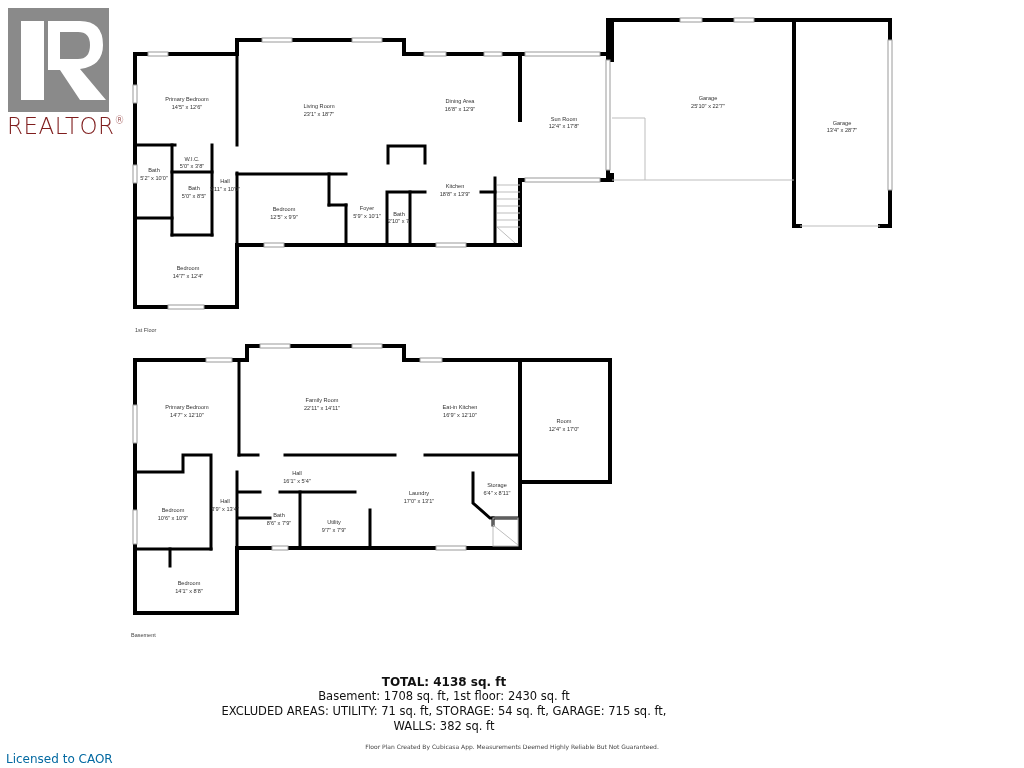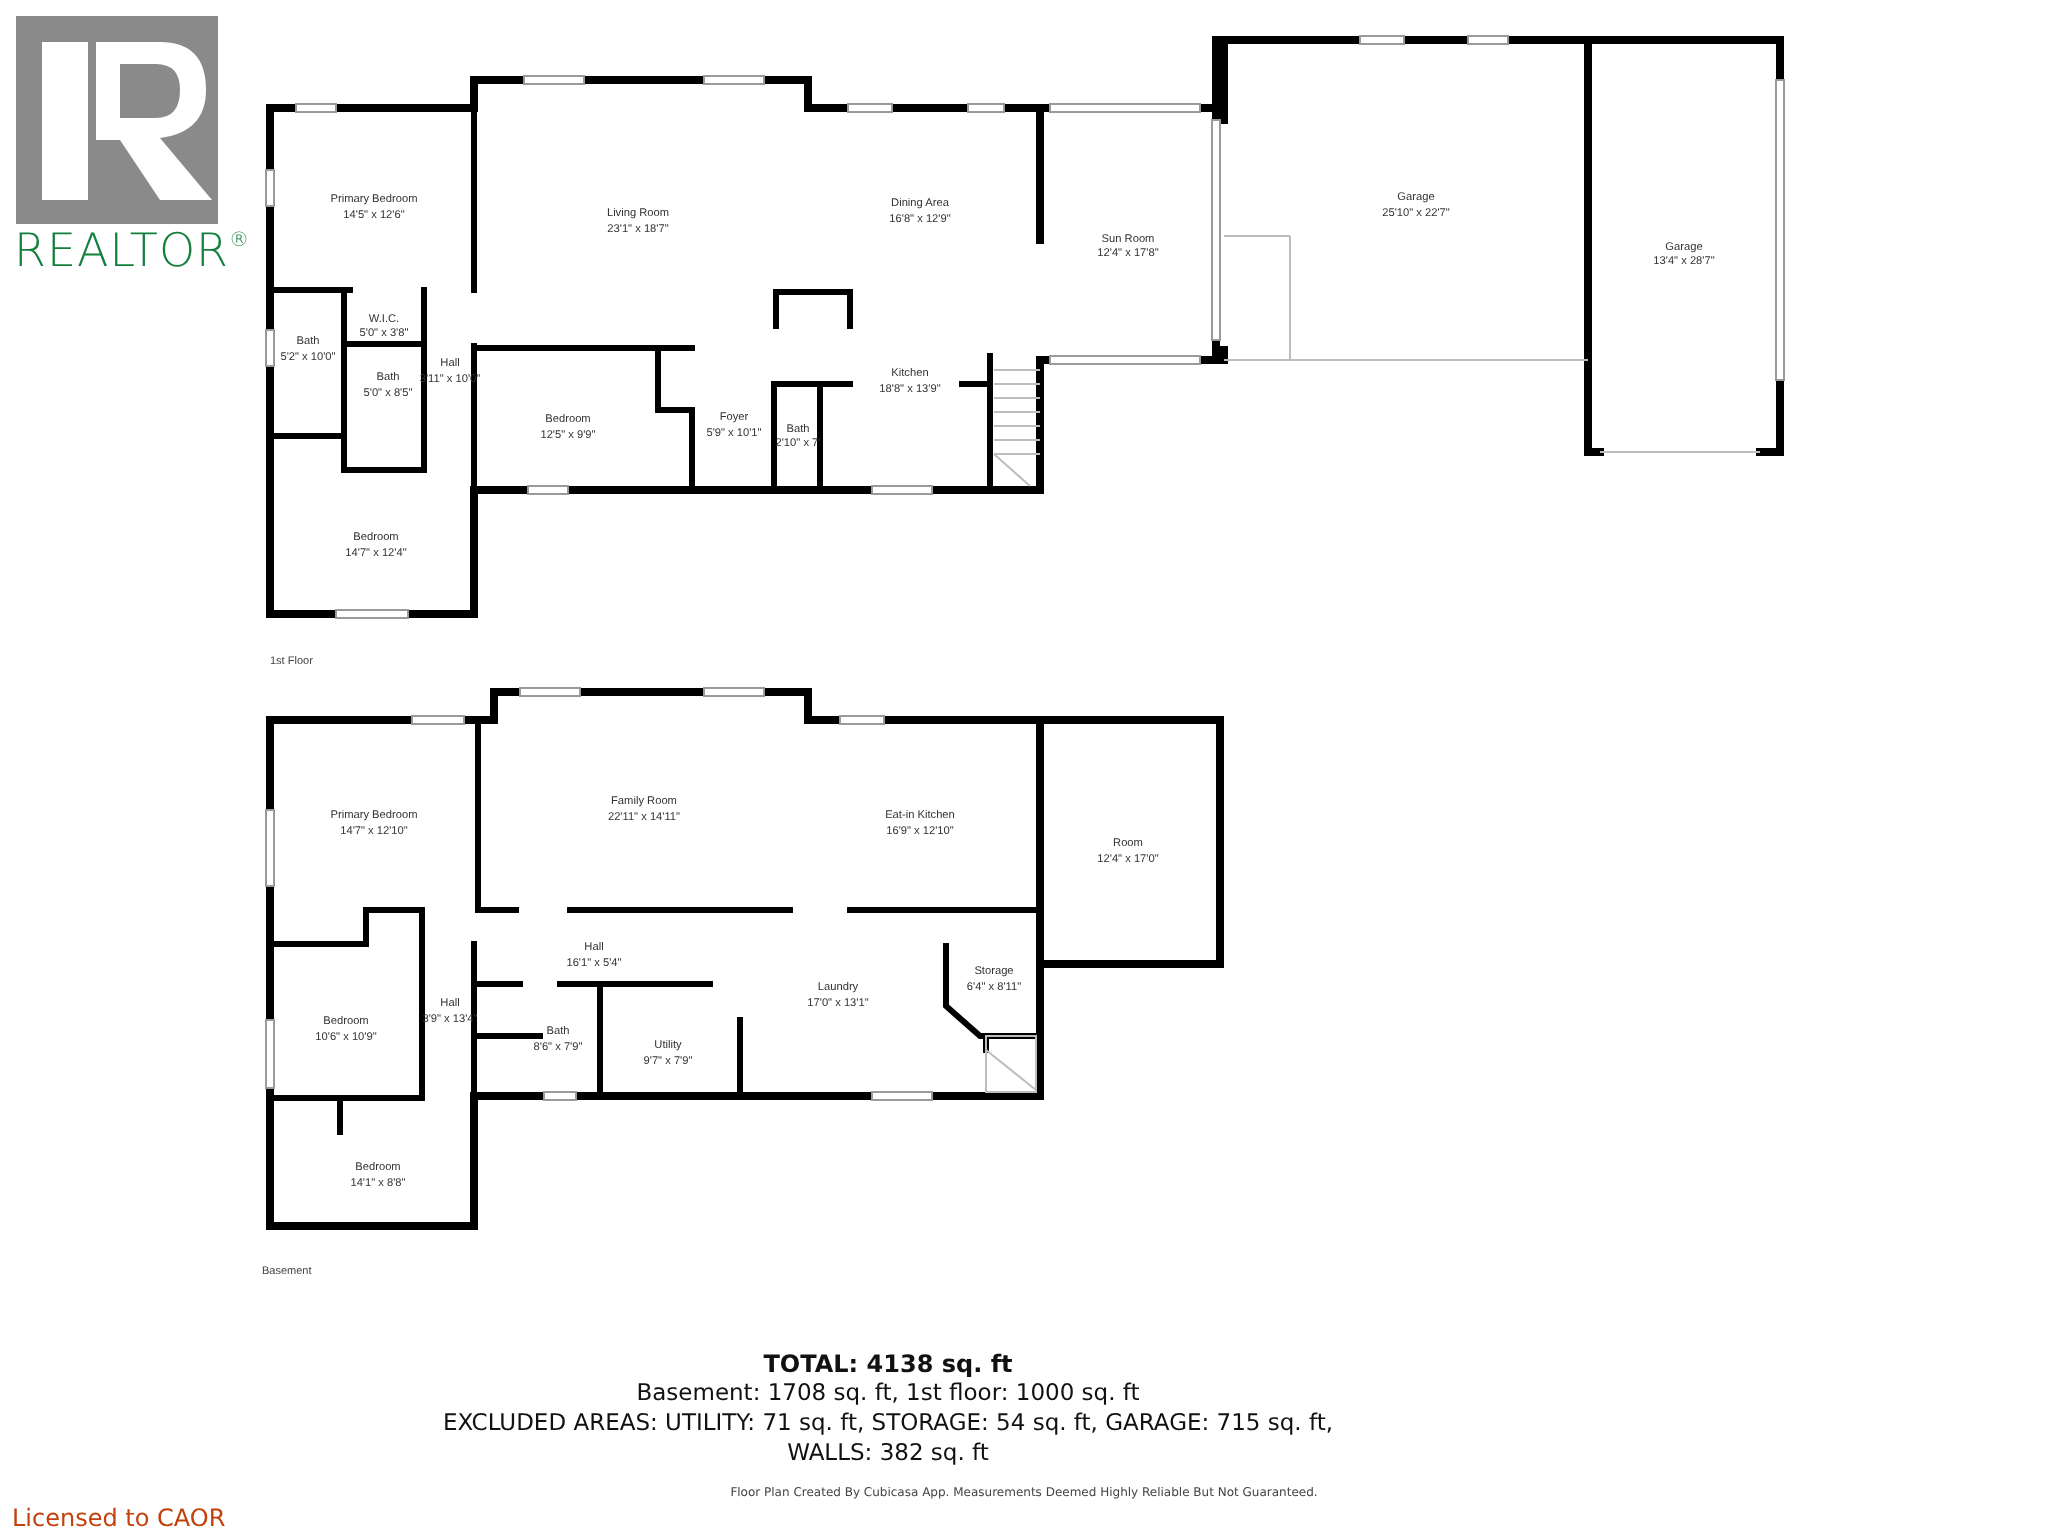--- a/index.html
+++ b/index.html
@@ -6,30 +6,30 @@
   body { width: 1024px; height: 768px; position: relative; overflow: hidden; font-family: "Liberation Sans", sans-serif; }
   #plan { position: absolute; left: 0; top: 0; width: 1024px; height: 768px; }
   .wall { stroke: #000; stroke-width: 4; fill: none; stroke-linecap: square; }
   .iwall { stroke: #000; stroke-width: 3; fill: none; stroke-linecap: square; }
   .thin { stroke: #bdbdbd; stroke-width: 1; fill: none; }
   .win { fill: #ffffff; stroke: #9a9a9a; stroke-width: 1; }
   .rname { font-family: "Liberation Sans", sans-serif; font-size: 5.6px; fill: #333; text-anchor: middle; }
   .rdim { font-family: "Liberation Sans", sans-serif; font-size: 5.6px; fill: #333; text-anchor: middle; }
   .flabel { font-family: "Liberation Sans", sans-serif; font-size: 5.5px; fill: #444; }
   .logo { position: absolute; left: 8px; top: 8px; width: 101px; height: 104px; background: #8a8a8a; }
-  .logo-text { position: absolute; left: 7px; top: 113px; font-size: 23px; color: #15803d; letter-spacing: 0.5px; font-family: "DejaVu Sans", sans-serif; font-weight: 300; }
+  .logo-text { position: absolute; left: 7px; top: 113px; font-size: 23px; color: #7f1d1d; letter-spacing: 0.5px; font-family: "DejaVu Sans", sans-serif; font-weight: 300; }
   .logo-text sup { font-size: 10px; vertical-align: 10px; }
   .summary { position: absolute; left: 0; width: 888px; text-align: center; color: #111; font-family: "DejaVu Sans", sans-serif; }
   .sum-total { top: 675px; font-size: 12px; font-weight: bold; }
   .sum-line { font-size: 11.5px; }
   .sum-floors { top: 689px; }
   .sum-excl { top: 704px; }
   .sum-walls { top: 719px; }
   .credit { position: absolute; top: 743px; left: 0; width: 1024px; text-align: center; font-size: 6px; color: #444; font-family: "DejaVu Sans", sans-serif; }
-  .license { position: absolute; left: 6px; top: 752px; font-size: 12px; color: #c2410c; font-family: "DejaVu Sans", sans-serif; }
+  .license { position: absolute; left: 6px; top: 752px; font-size: 12px; color: #0369a1; font-family: "DejaVu Sans", sans-serif; }
 </style>
 </head>
 <body>
 
 <div class="logo">
   <svg width="101" height="104" viewBox="0 0 101 104">
     <rect x="13" y="13" width="23" height="79" fill="#ffffff"></rect>
     <path d="M40 13 H72 Q95 13 95 37 Q95 58 72 61 L98 92 H72 L52 62 H40 Z M52 24 V51 H70 Q82 51 82 37 Q82 24 70 24 Z" fill="#ffffff"></path>
   </svg>
 </div>
@@ -194,17 +194,17 @@
     <text class="rdim" x="419" y="503">17'0" x 13'1"</text>
     <text class="rname" x="497" y="487">Storage</text>
     <text class="rdim" x="497" y="495">6'4" x 8'11"</text>
     <text class="rname" x="189" y="585">Bedroom</text>
     <text class="rdim" x="189" y="593">14'1" x 8'8"</text>
     <text class="flabel" x="131" y="637">Basement</text>
   </g>
 </svg>
 
 <div class="summary sum-total">TOTAL: 4138 sq. ft</div>
-<div class="summary sum-line sum-floors">Basement: 1708 sq. ft, 1st floor: 1000 sq. ft</div>
+<div class="summary sum-line sum-floors">Basement: 1708 sq. ft, 1st floor: 2430 sq. ft</div>
 <div class="summary sum-line sum-excl">EXCLUDED AREAS: UTILITY: 71 sq. ft, STORAGE: 54 sq. ft, GARAGE: 715 sq. ft,</div>
 <div class="summary sum-line sum-walls">WALLS: 382 sq. ft</div>
 <div class="credit">Floor Plan Created By Cubicasa App. Measurements Deemed Highly Reliable But Not Guaranteed.</div>
 <div class="license">Licensed to CAOR</div>
 
 </body></html>

